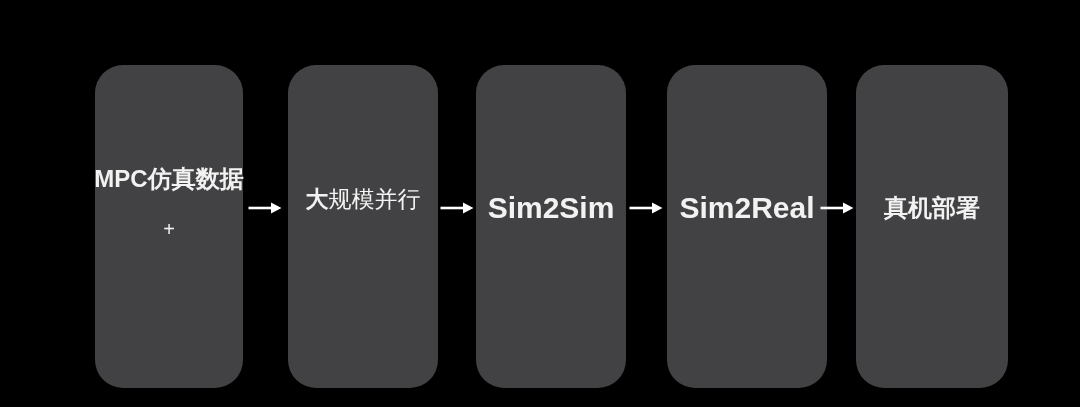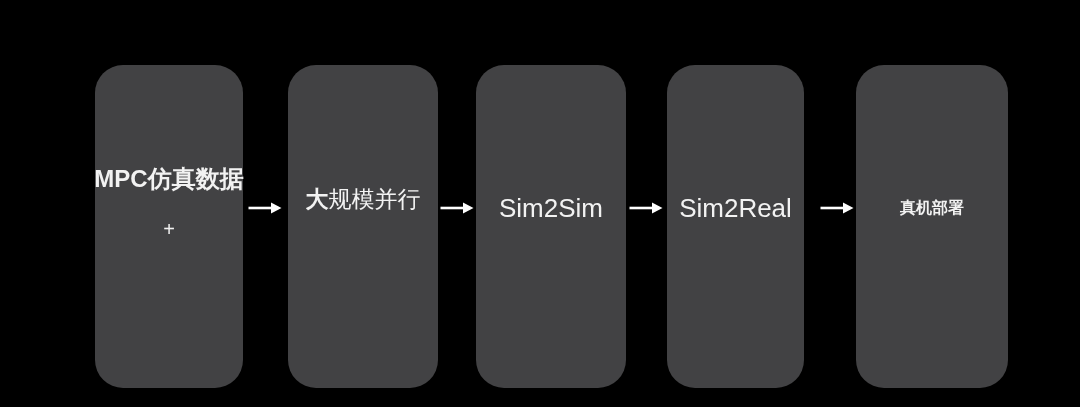--- a/index.html
+++ b/index.html
@@ -28,27 +28,27 @@
     flex-direction: column;
     align-items: center;
     justify-content: center;
     color: var(--text);
     text-align: center;
   }
   
   .b1 { left: 95px;  width: 148px; padding-bottom: 46px; }
   .b2 { left: 288px; width: 150px; padding-bottom: 56px; }
   .b3 { left: 476px; width: 150px; padding-bottom: 38px; }
-  .b4 { left: 667px; width: 137px; padding-bottom: 38px; }
+  .b4 { left: 667px; width: 160px; padding-bottom: 38px; }
   .b5 { left: 856px; width: 152px; padding-bottom: 38px; }
 
   .line { font-size: 24px; line-height: 50px; white-space: nowrap; }
   .b2 .line { font-size: 23px; line-height: 52px; }
-  .b3 .line, .b4 .line { font-size: 26px; line-height: 30px; }
-  .b5 .line { font-size: 16px; line-height: 30px; }
+  .b3 .line, .b4 .line { font-size: 30px; line-height: 30px; font-weight: bold; }
+  .b5 .line { font-size: 24px; line-height: 30px; }
   .bold { font-weight: 700; }
   .plus-line { font-size: 20px; }
 
   .flow-arrow {
     position: absolute;
     top: 201px;
     width: 34px;
     height: 14px;
     color: var(--arrow);
   }

